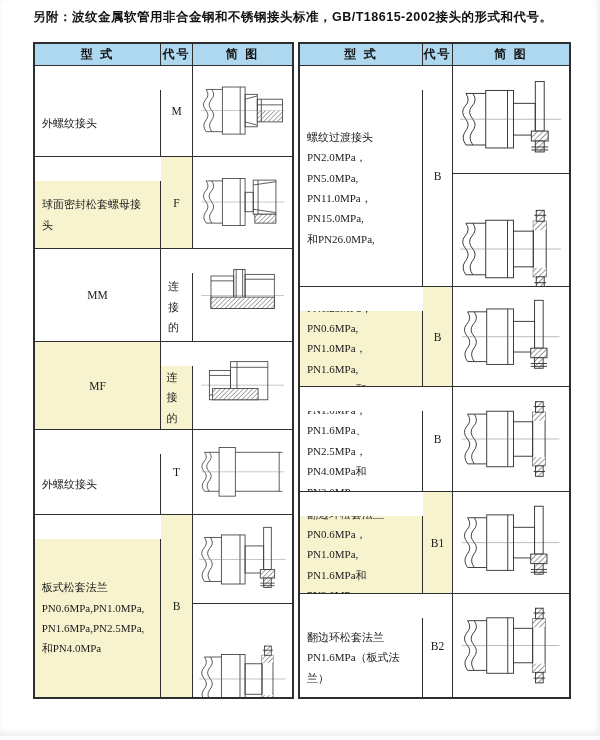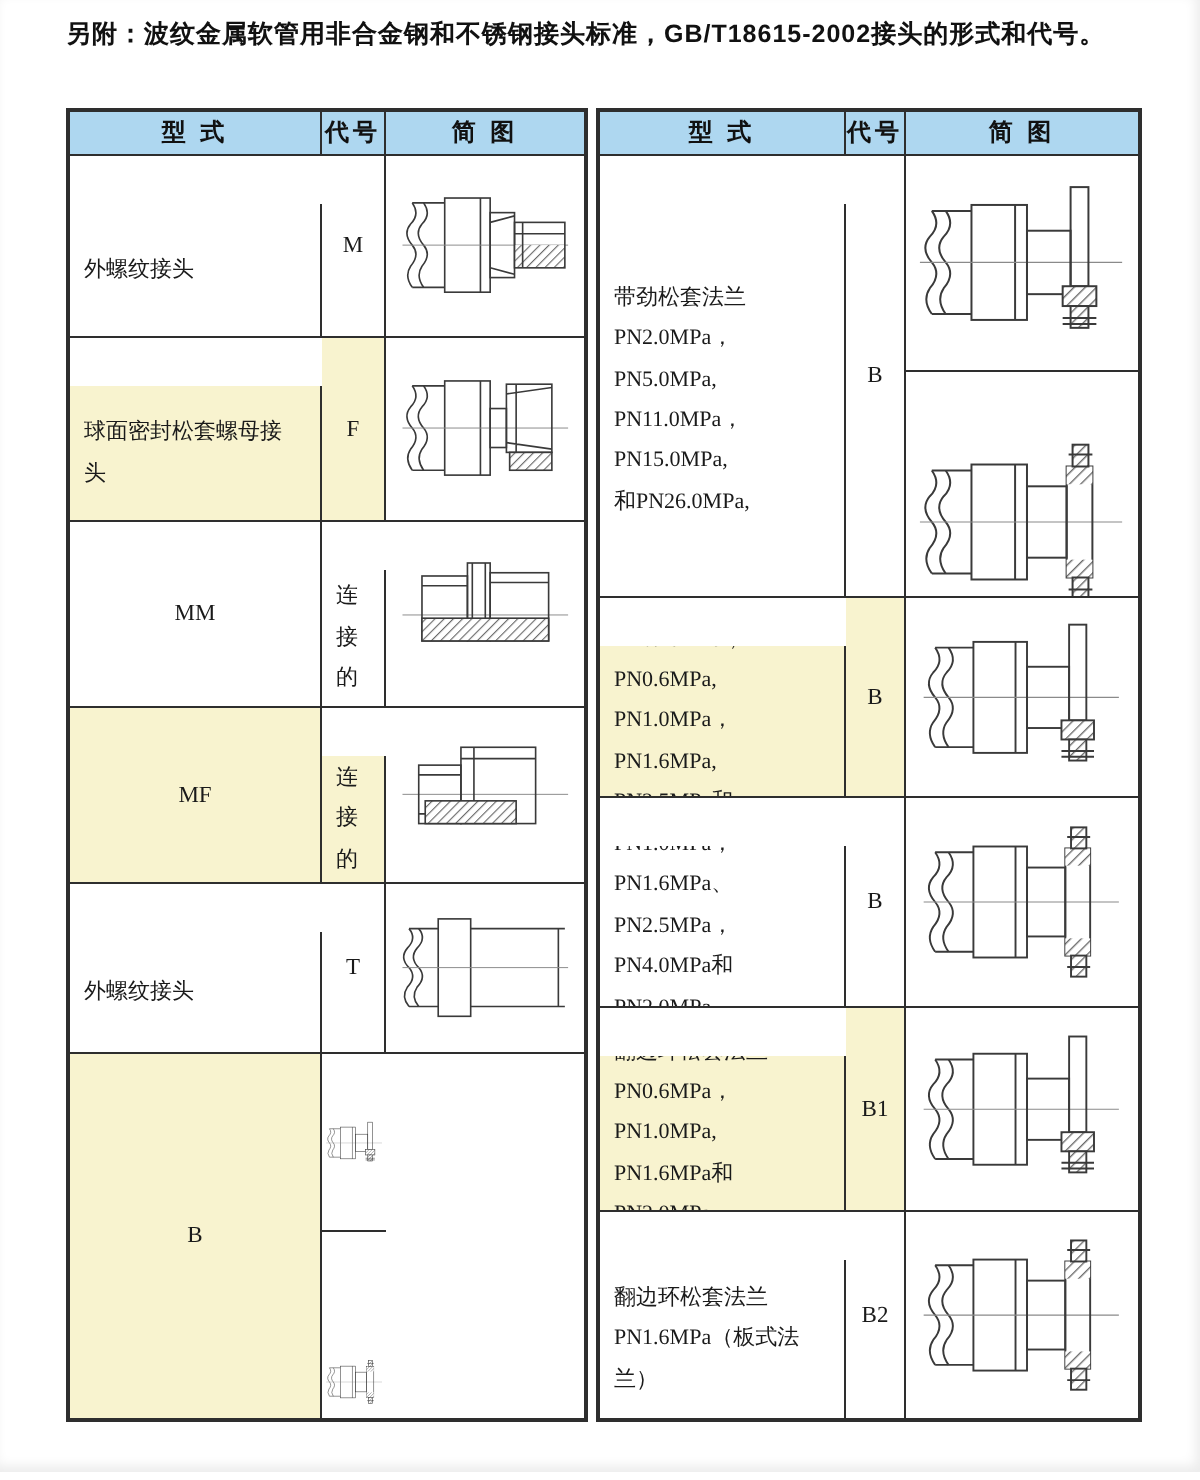--- a/index.html
+++ b/index.html
@@ -11,32 +11,32 @@
   html,body{background:#fff;}
   .page{
     position:relative;width:600px;height:736px;background:#fff;
     font-family:"Liberation Sans",sans-serif;overflow:hidden;
     box-shadow:inset -2px -3px 6px rgba(0,0,0,0.08);
   }
   .title{
     position:absolute;left:33px;top:9px;width:550px;
     font-size:12.5px;font-weight:bold;color:#111;letter-spacing:0.5px;
   }
-  .tables{position:absolute;left:33px;top:54px;display:flex;gap:4px;}
+  .tables{position:absolute;left:33px;top:42px;display:flex;gap:4px;}
   .tbl{display:grid;border:2px solid var(--bd);background:#fff;}
   .tbl.left{grid-template-columns:126px 32px 99px;grid-template-rows:22px 91px 92px 93px 88px 85px 182px;}
   .tbl.right{grid-template-columns:123px 30px 116px;grid-template-rows:22px 221px 100px 105px 102px 103px;}
   .cell{
     border-right:1px solid var(--bd);border-bottom:1px solid var(--bd);
     display:flex;align-items:center;overflow:hidden;background:#fff;
   }
   .cell.lc{border-right:none;}
   .cell.lr{border-bottom:none;}
   .hd{background:var(--hdr);justify-content:center;font-weight:bold;font-size:12px;color:#111;letter-spacing:2px;}
-  .hl{background:var(--hl);}
+  .hl{background:var(--hl);justify-content:center;}
   .c-type{padding:3px 16px 3px 7px;margin-top:24px;}
   .type-text{
     font-family:"Liberation Serif",serif;font-size:11px;color:#1a1a1a;
     white-space:pre-line;line-height:1.85;
   }
   .c-code{justify-content:center;}
   .code-text{font-family:"Liberation Serif",serif;font-size:11.5px;color:#1a1a1a;}
   .c-diag{justify-content:center;padding:2px;}
   .c-diag svg{width:94%;height:92%;}
   .c-diag.split{display:grid;padding:0;align-items:stretch;}
@@ -217,20 +217,26 @@
         </div>
       <div class="cell c-code">
           <span class="code-text">T</span>
         </div>
       <div class="cell c-diag lc">
         <svg>
             <use href="#dgm-t"></use>
           </svg>
       </div>
 
+      <div class="cell c-type hl lr">
+          <span class="type-text">板式松套法兰
+PN0.6MPa,PN1.0MPa,
+PN1.6MPa,PN2.5MPa,
+和PN4.0MPa</span>
+        </div>
       <div class="cell c-code hl lr">
           <span class="code-text">B</span>
         </div>
       <div class="cell c-diag lc lr split" style="grid-template-rows:89px 1fr">
         <div class="half">
           <svg>
               <use href="#dgm-flange-a"></use>
             </svg>
         </div>
         <div class="half">
@@ -240,21 +246,21 @@
         </div>
       </div>
     </div>
 
     <div class="tbl right">
       <div class="cell hd">型  式</div>
       <div class="cell hd">代号</div>
       <div class="cell hd lc">简  图</div>
 
       <div class="cell c-type">
-          <span class="type-text">带劲松套法兰
+          <span class="type-text">螺纹过渡接头
 PN2.0MPa，PN5.0MPa,
 PN11.0MPa，PN15.0MPa,
 和PN26.0MPa,</span>
         </div>
       <div class="cell c-code">
           <span class="code-text">B</span>
         </div>
       <div class="cell c-diag lc split" style="grid-template-rows:108px 1fr">
         <div class="half">
           <svg>

